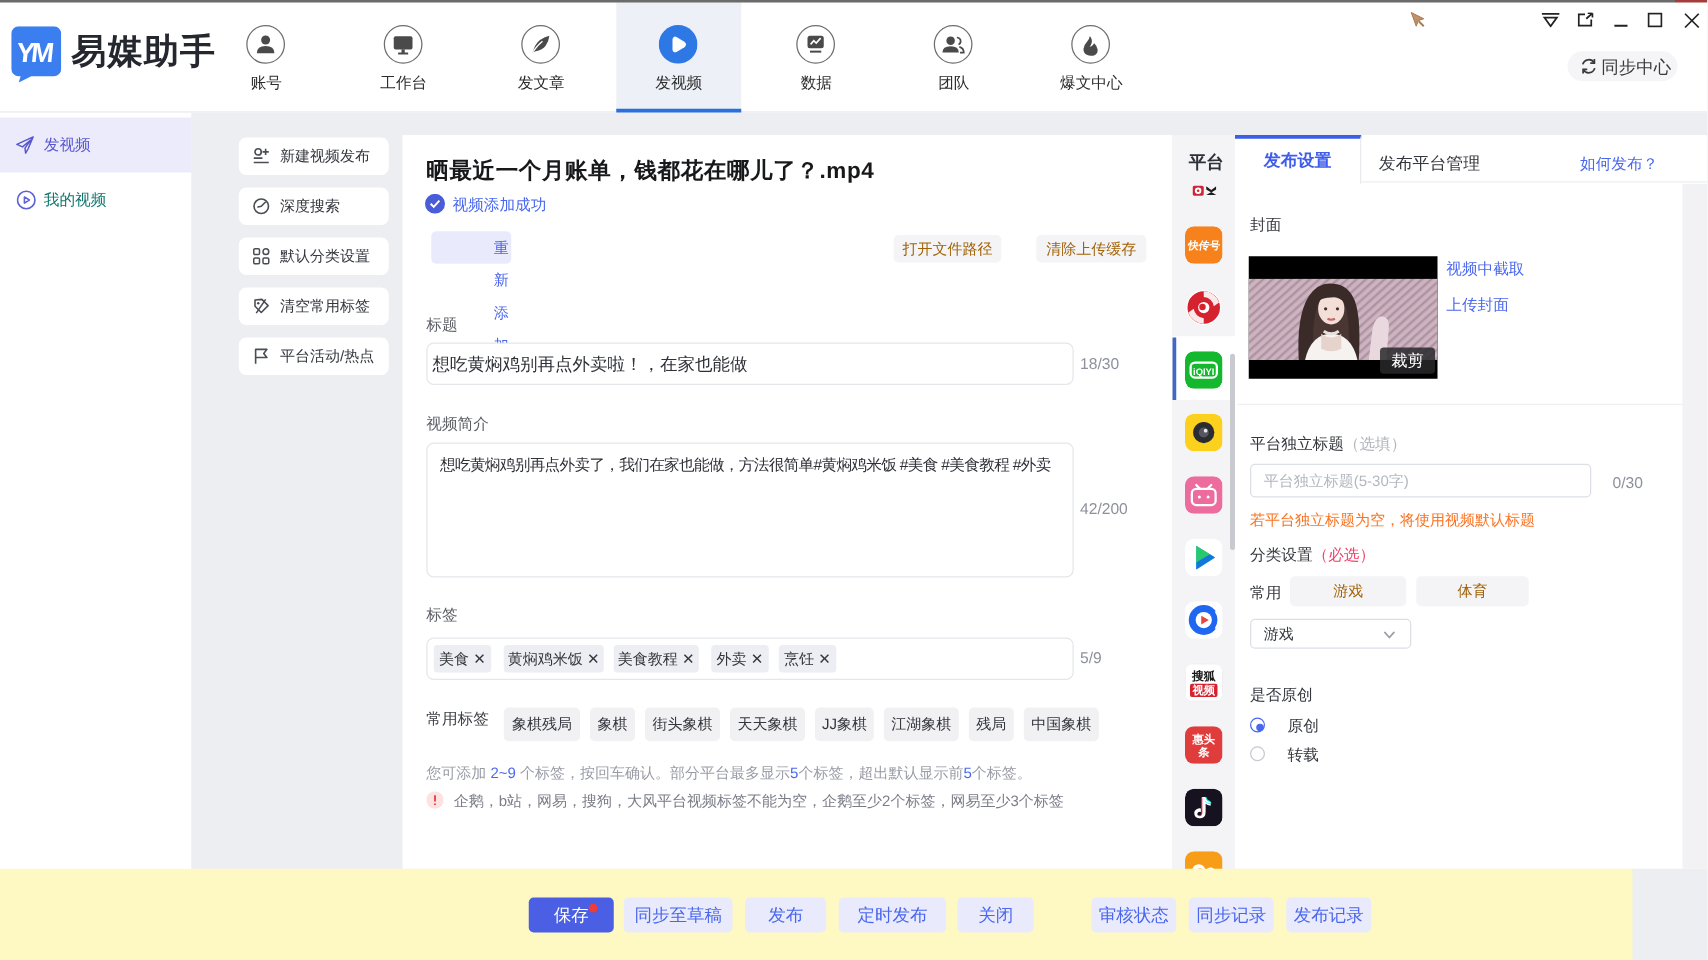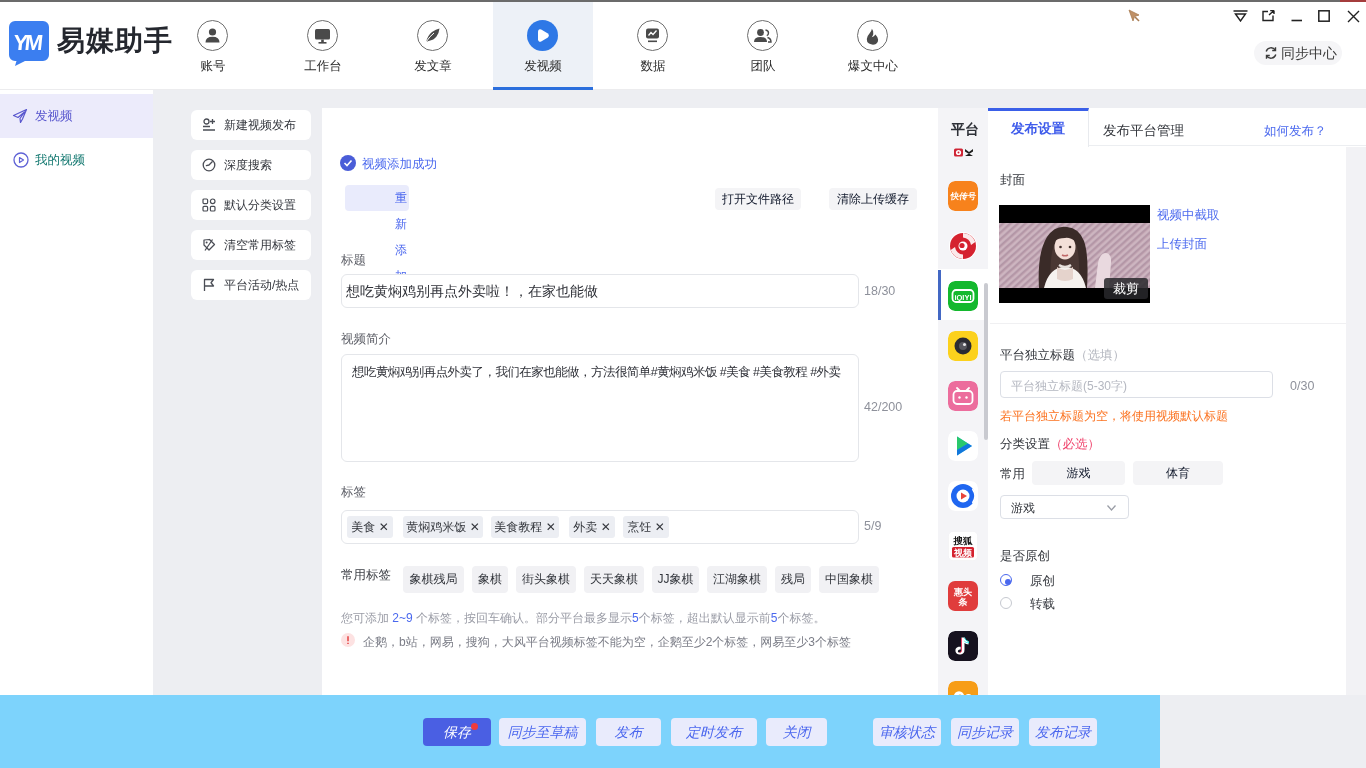--- a/index.html
+++ b/index.html
@@ -27,33 +27,33 @@
 .menubtn{position:absolute;left:191px;width:120px;height:30px;background:#fff;border-radius:6px;font-size:12px;color:#34373e;line-height:30px;}
 .menubtn svg{position:absolute;left:11px;top:8px;}
 .menubtn .t{position:absolute;left:33px;top:0;white-space:nowrap;}
 
 #card{position:absolute;left:322px;top:108px;width:616px;height:587px;background:#fff;}
 #vtitle{position:absolute;left:19px;top:16px;font-size:18px;font-weight:bold;color:#17181a;letter-spacing:0.5px;}
 #addok{position:absolute;left:18px;top:47px;width:200px;height:16px;}
 #addok .t{position:absolute;left:22px;top:1px;font-size:12.5px;color:#4a68ee;}
 .btn{position:absolute;border-radius:4px;font-size:12px;text-align:center;}
 .btn.purple{background:#e9ebfc;color:#4a66ee;}
-.btn.gray{background:#f4f4f6;color:#0f172a;}
+.btn.gray{background:#f4f4f6;color:#a16207;}
 .formlabel{position:absolute;left:19px;font-size:12.5px;color:#5c5e66;}
 .input{position:absolute;left:19px;width:518px;border:1px solid #e4e6ea;border-radius:6px;background:#fff;}
 .counter{position:absolute;font-size:12.5px;color:#8e919b;}
 .chip{position:absolute;background:#eceef3;border-radius:3px;font-size:12px;color:#33363c;text-align:center;}
 .tagbtn{position:absolute;top:0;height:27px;line-height:27px;background:#f1f1f4;border-radius:4px;font-size:12px;color:#33363c;text-align:center;}
 
 #pstrip{position:absolute;left:938px;top:108px;width:50px;height:587px;background:#f4f4f7;}
 .picon{position:absolute;left:10px;width:30px;height:30px;border-radius:7px;}
 
 #rpanel{position:absolute;left:988px;top:108px;width:378px;height:587px;background:#fff;}
 
-#bottombar{position:absolute;left:0;top:695px;width:1160px;height:73px;background:#7dd3fc;font-style:italic;}
+#bottombar{position:absolute;left:0;top:695px;width:1306px;height:73px;background:#fef9c3;}
 .bbtn{position:absolute;top:23px;height:28px;line-height:28px;border-radius:4px;font-size:14px;text-align:center;}
 .bbtn.blue{background:#4a5fe3;color:#fff;}
 .bbtn.purple{background:#e9ebfc;color:#4a66ee;}
 </style>
 </head>
 <body>
 <div id="app">
   <div id="header">
     <svg id="logo" viewBox="0 0 40 45">
       <path d="M6 0 H34 A6 6 0 0 1 40 6 V34 A6 6 0 0 1 34 40 H16 L6 45 L7.5 40 H6 A6 6 0 0 1 0 34 V6 A6 6 0 0 1 6 0 Z" fill="#3b7ef0"></path>
@@ -186,20 +186,21 @@
       <span class="t">清空常用标签</span>
     </div>
     <div class="menubtn" style="top:270px;">
       <svg width="14" height="14" viewBox="0 0 14 14">
           <path d="M2.5 13 V1.5 H11.5 L9 4.75 L11.5 8 H2.5" fill="none" stroke="#4a4d55" stroke-width="1.3" stroke-linejoin="round"></path>
         </svg>
       <span class="t">平台活动/热点</span>
     </div>
   </div>
   <div id="card">
+    <div id="vtitle">晒最近一个月账单，钱都花在哪儿了？.mp4</div>
     <div id="addok">
       <svg style="position:absolute;left:0;top:0;" width="16" height="16" viewBox="0 0 16 16">
           <circle cx="8" cy="8" r="8" fill="#4a5dd8"></circle>
           <path d="M4.5 8 L7 10.5 L11.5 5.5" stroke="#fff" stroke-width="1.6" fill="none"></path>
         </svg>
       <span class="t">视频添加成功</span>
     </div>
     <div class="btn purple" style="left:23px;top:77px;width:64px;height:26px;line-height:26px;padding-left:48px;">重新添加</div>
     <div class="btn gray" style="left:393px;top:80px;width:86px;height:22px;line-height:22px;">打开文件路径</div>
     <div class="btn gray" style="left:507px;top:80px;width:88px;height:22px;line-height:22px;">清除上传缓存</div>

